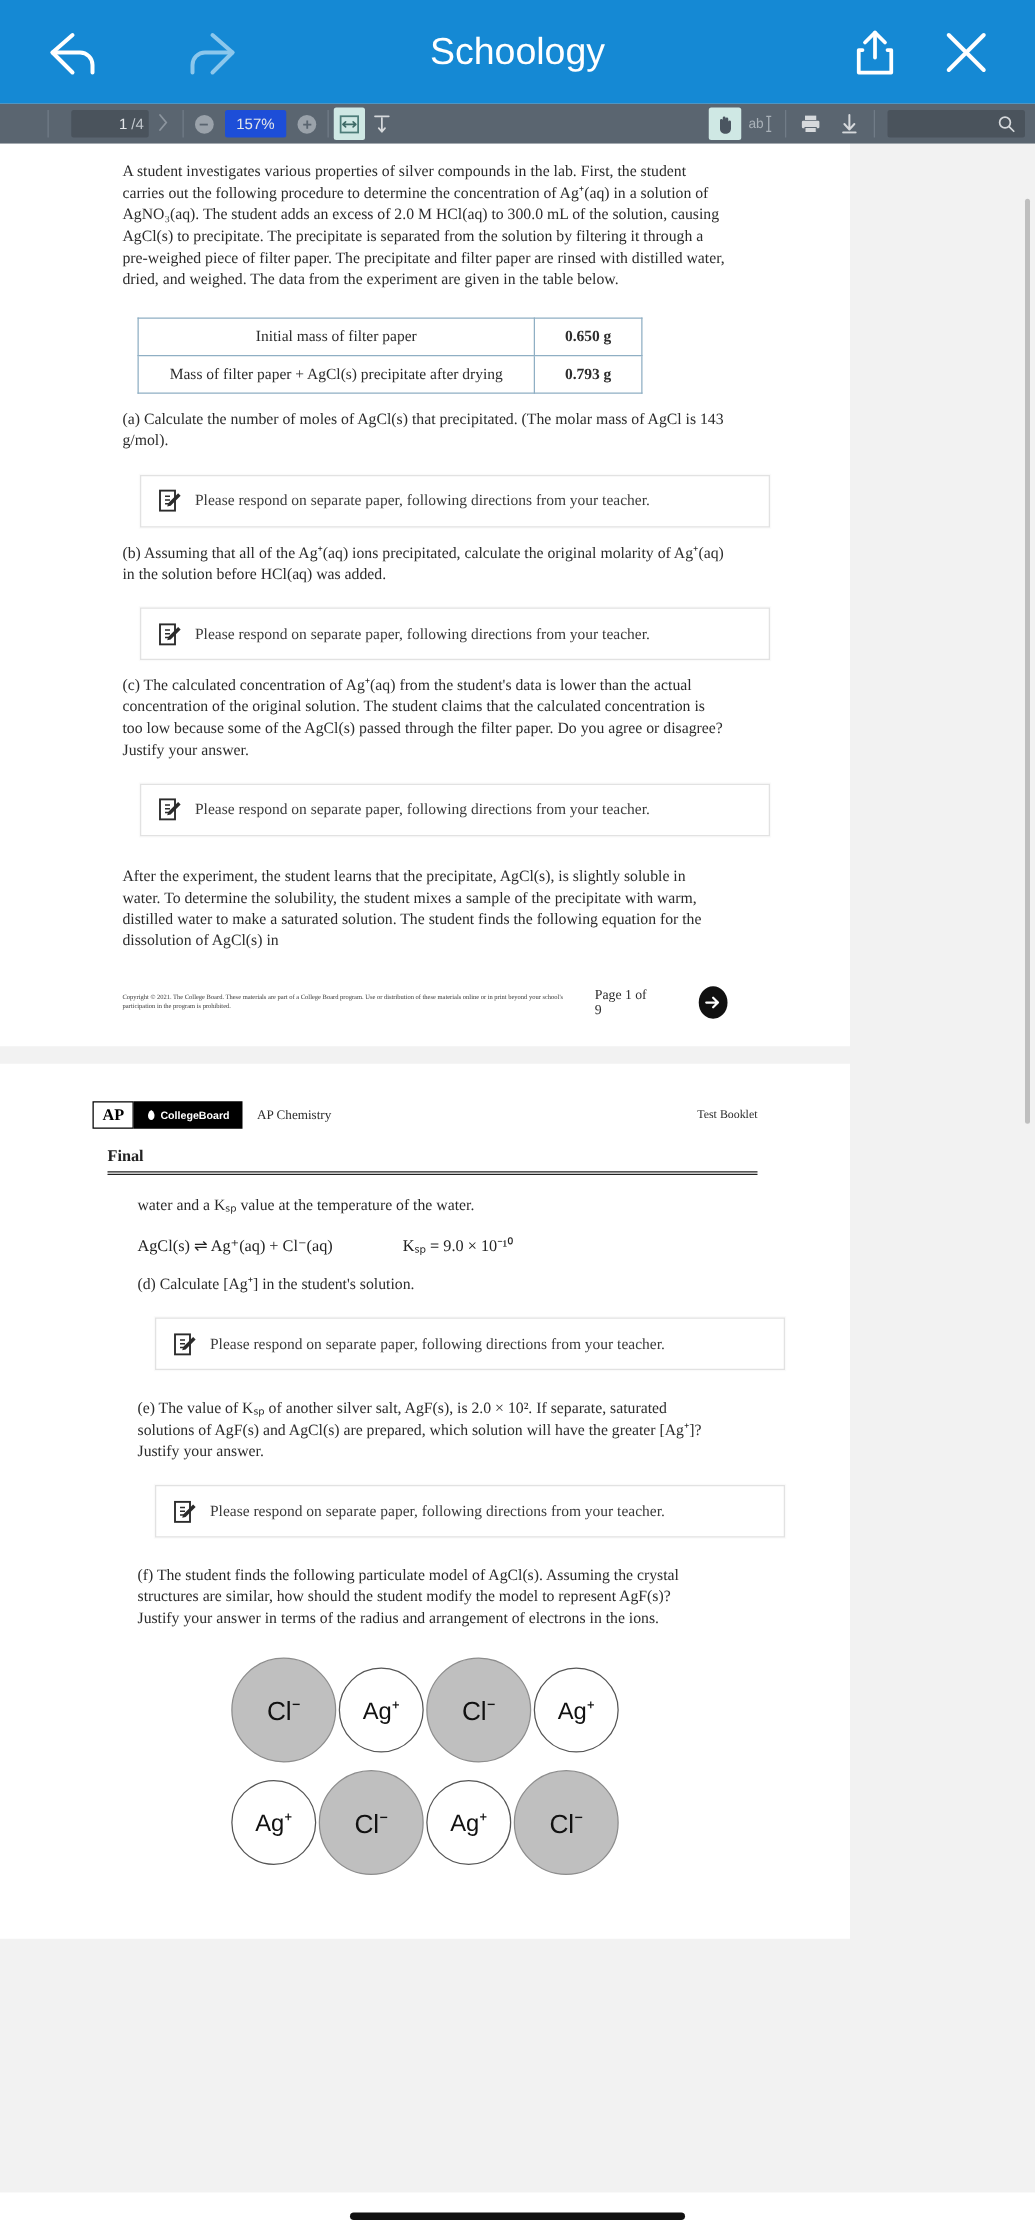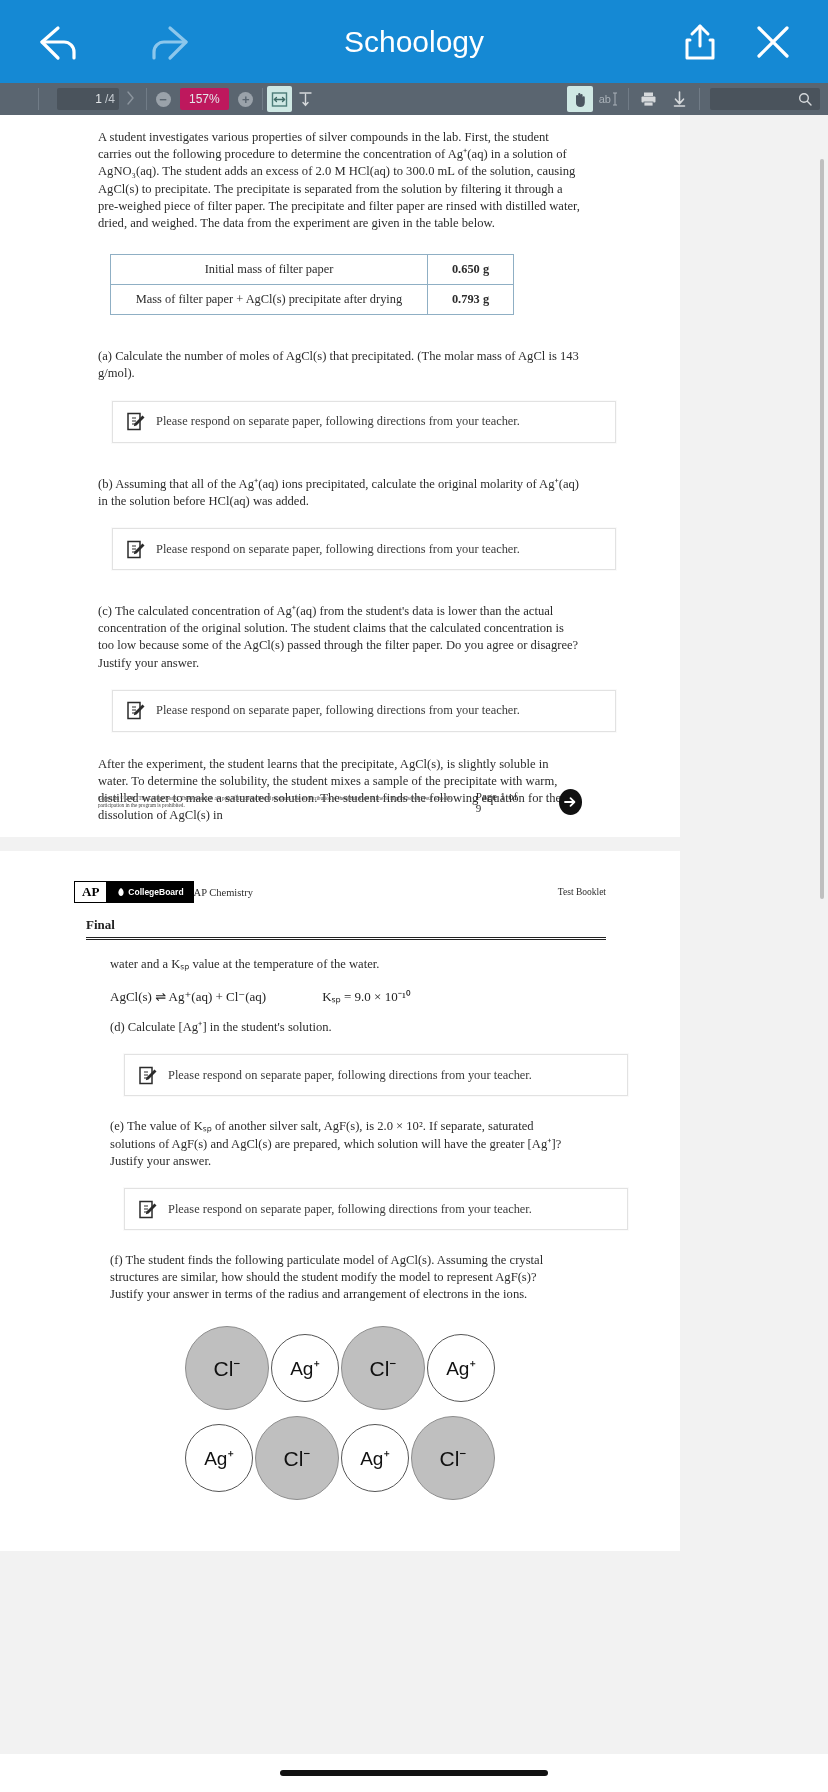--- a/index.html
+++ b/index.html
@@ -72,21 +72,21 @@
     display:flex;align-items:center;justify-content:flex-end; padding:0 4px;
     color:#E4E7EA; font-size:12px;
   }
   .pagetotal { color:#C2C8CE; margin-left:3px; }
   .circ {
     width:15px;height:15px;border-radius:50%;background:#9AA2AA;
     display:flex;align-items:center;justify-content:center;
     color:#5A6570; font-size:13px; font-weight:700; line-height:1;
   }
   .zoombox {
-    background:#be185d;height:22px;border-radius:2px;
+    background:#1d4ed8;height:22px;border-radius:2px;
     display:flex;align-items:center;justify-content:center;padding:0 9px;
     color:#E4E7EA;font-size:12px;margin:0 5px;
   }
   .tb.active { background:#CFE8E4; border-radius:2px; }
   .searchbox {
     background:#4A535C;height:22px;border-radius:2px;width:110px;
     display:flex;align-items:center;justify-content:flex-end;padding-right:8px;
     margin-left:6px; margin-right:8px;
   }
 
@@ -115,35 +115,35 @@
   
   .respbox {
     border:1px solid #E2E2E2; background:#fff; margin: 18px 0 0 14px;
     width: 504px; height: 42px; display:flex; align-items:center; gap:10px;
     padding-left: 14px;
     box-shadow: 0 0 0 1px #fafafa;
   }
   .respbox .txt { font-size:12.4px; color:#3b3b3b; }
   .resp-wide { width: 504px; }
 
-  .qblock { margin-top: 33px; }
+  .qblock { margin-top: 12px; }
 
   .footer1 {
     position:absolute; left:98px; right:98px; bottom:22px;
     display:flex; align-items:center; justify-content:space-between;font-family:Liberation Serif, serif;
   }
   .copy { font-size:5.2px; line-height:7.5px; color:#3a3a3a; width:420px; }
   .pageno { font-size:11px; color:#2c2c2c; margin-left:auto; margin-right:38px;}
   .nextcirc {
     width:26px;height:26px;border-radius:50%;background:#111;
     display:flex;align-items:center;justify-content:center;color:#fff;font-size:14px;
   }
 
   
-  .aphdr { display:flex; align-items:center; gap:0; margin-bottom:12px;}
+  .aphdr { display:flex; align-items:center; gap:12px; margin-bottom:12px;}
   .aplogo { display:flex; align-items:stretch; height:22px; }
   .aplogo .ap {
     background:#fff; color:#000; border:1.5px solid #000; font-weight:700;
     font-size:13px; padding:0 7px; display:flex;align-items:center;
     font-family:"Liberation Serif", serif;
   }
   .aplogo .cb {
     background:#000; color:#fff; font-size:8.5px; font-weight:700;
     padding:0 10px; display:flex;align-items:center; gap:3px;
     font-family:"Liberation Sans", sans-serif;

